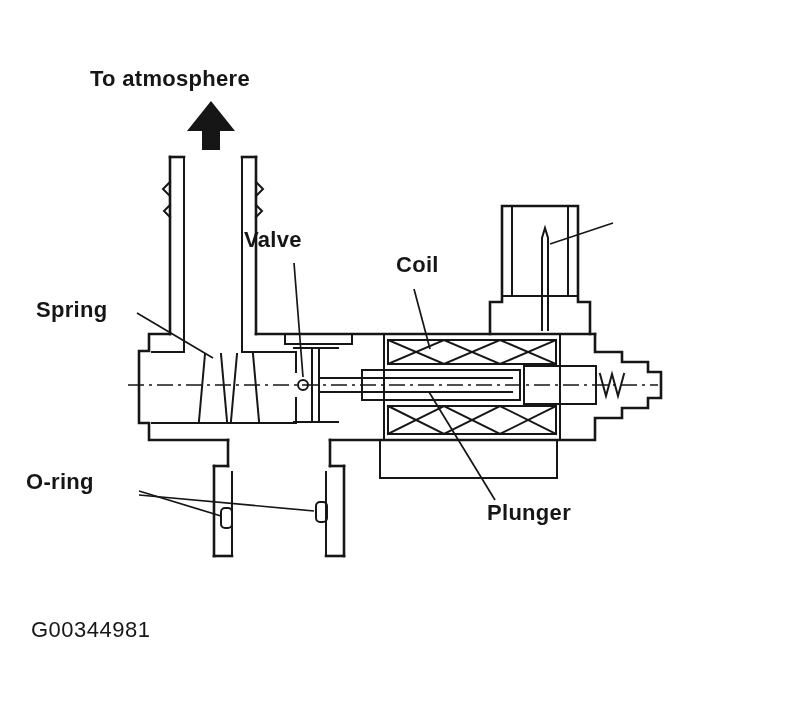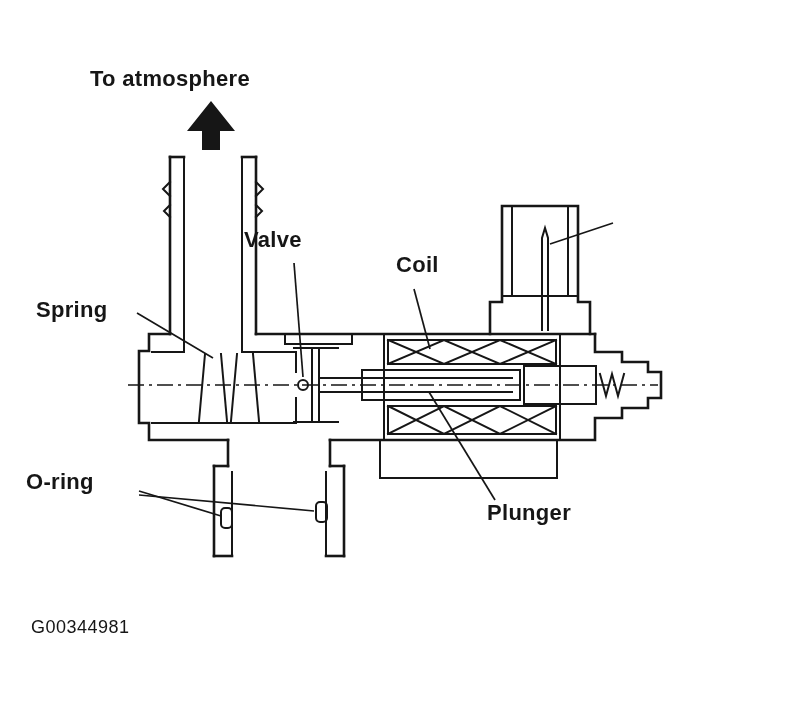--- a/index.html
+++ b/index.html
@@ -18,21 +18,21 @@
     position: absolute;
     font-weight: bold;
     font-size: 22px;
     letter-spacing: 0.3px;
     white-space: nowrap;
     color: var(--line, #161616);
   }
   .code {
     position: absolute;
     font-weight: normal;
-    font-size: 18px;
+    font-size: 22px;
     letter-spacing: 0.5px;
     white-space: nowrap;
     color: var(--line, #161616);
   }
   svg .ln  { fill: none; stroke: var(--line,#161616); stroke-width: 2.6; stroke-linecap: square; stroke-linejoin: miter; }
   svg .ln2 { fill: none; stroke: var(--line,#161616); stroke-width: 2;   stroke-linecap: square; stroke-linejoin: miter; }
   svg .ld  { fill: none; stroke: var(--line,#161616); stroke-width: 1.7; }
   svg .cl  { fill: none; stroke: var(--line,#161616); stroke-width: 1.3; }
   svg .fl  { fill: var(--line,#161616); stroke: none; }
 </style>

